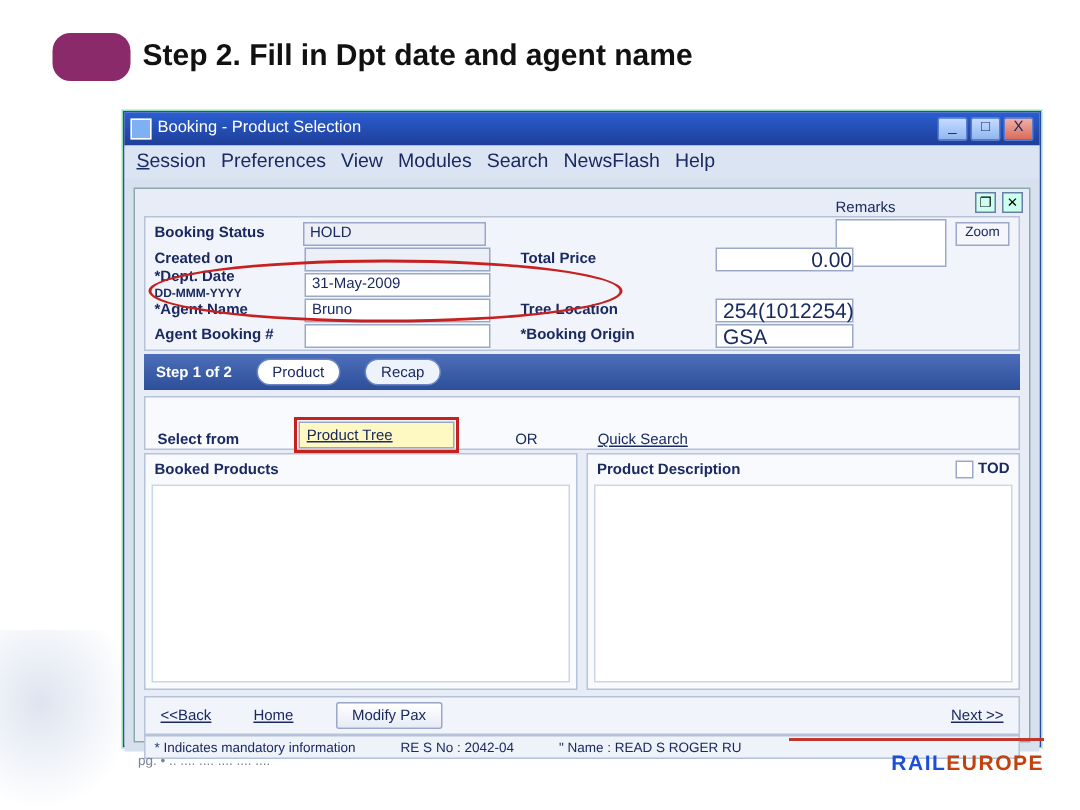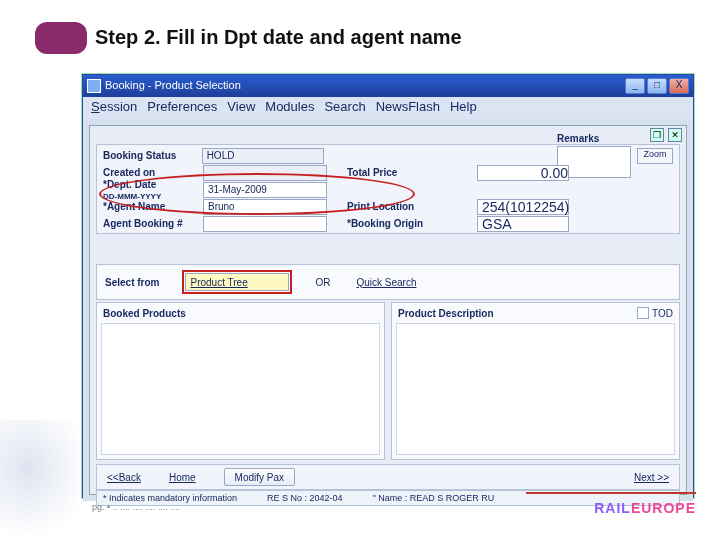--- a/index.html
+++ b/index.html
@@ -28,48 +28,48 @@
   .row .val.ro{background:#eceff5}
   .row .lab2{width:130px;padding-left:20px;font-weight:700}
   .row .val2{width:86px;height:14px;background:#fff;border:1px solid #9aa8c7;font-size:14px;padding-left:4px;display:flex;align-items:center;justify-content:flex-end}
   .remarks{margin-left:auto;display:flex;align-items:center;gap:6px;padding-right:6px}
   .rembox{width:72px;height:30px;border:1px solid #9aa8c7;background:#fff}
   .zoom{width:34px;height:14px;border:1px solid #9aa8c7;background:#f4f6fb;font-size:9px;text-align:center}
   .redcircle{position:absolute;left:2px;top:28px;width:312px;height:38px;border:2px solid #c72020;border-radius:50%/50%;pointer-events:none}
   .steps{position:absolute;left:6px;right:6px;top:110px;height:24px;background:linear-gradient(#4d6fb9,#2d4f99);display:flex;align-items:center;gap:16px;padding-left:8px;color:#fff;font-size:10px}
   .tab{position:relative;height:16px;padding:0 10px;border:1px solid #6a85c3;border-radius:9px;background:#eef2fb;color:#1a2a60;display:flex;align-items:center}
   .tab.sel{background:#fff}
-  .select{position:absolute;left:6px;right:6px;top:138px;height:34px;border:1px solid #b6c2d8;background:#f8fafd;display:flex;align-items:center;gap:26px;padding-left:8px;font-size:10px;color:#1a2a60}
+  .select{position:absolute;left:6px;right:6px;top:138px;height:34px;border:1px solid #b6c2d8;background:#f8fafd;display:flex;align-items:flex-end;gap:40px;padding-left:8px;font-size:10px;color:#1a2a60}
   .ptree{position:relative;width:98px;height:16px;border:1px solid #9aa8c7;background:#fef9c3;display:flex;align-items:center;padding-left:4px}
   .redrect{position:absolute;left:-4px;top:-4px;right:-4px;bottom:-4px;border:2px solid #c72020;pointer-events:none}
   .or{font-weight:400}
   .underline{text-decoration:underline}
   .prodpanel{position:absolute;left:6px;right:6px;top:176px;height:158px;display:flex;gap:6px}
   .pp{flex:1;border:1px solid #b6c2d8;background:#f8fafd;display:flex;flex-direction:column}
   .pphdr{height:16px;font-size:10px;color:#1a2a60;font-weight:700;padding:2px 6px;display:flex;justify-content:space-between;align-items:center}
   .ppbody{flex:1;margin:0 4px 4px;background:#fff;border:1px solid #cbd5e8}
-  .todcb{display:flex;align-items:flex-end;gap:3px;font-weight:400}
+  .todcb{display:flex;align-items:flex-start;gap:3px;font-weight:700}
   .cb{width:10px;height:10px;border:1px solid #9aa8c7;background:#fff}
   .navrow{position:absolute;left:6px;right:6px;top:338px;height:24px;border:1px solid #b6c2d8;background:#f1f4fa;display:flex;align-items:center;gap:28px;padding:0 10px;font-size:10px;color:#1a2a60}
   .navbtn{height:16px;padding:0 10px;border:1px solid #9aa8c7;border-radius:2px;background:linear-gradient(#fff,#e6ebf6);display:flex;align-items:center}
   .next{margin-left:auto;font-weight:400}
   .statusbar{position:absolute;left:6px;right:6px;top:364px;height:14px;font-size:9px;color:#1a2a60;border:1px solid #b6c2d8;background:#eef2f9;display:flex;gap:30px;padding:0 6px;align-items:center}
   
   .vtb{position:absolute;left:82px;top:120px;width:48px;display:flex;flex-direction:column;gap:10px}
   .vbtn{width:48px;height:44px;border:1px solid #6a85c3;background:linear-gradient(#e9eefb,#c8d6f1);font-size:7px;color:#1a2a60;display:flex;flex-direction:column;align-items:center;justify-content:flex-end;padding-bottom:2px}
   .vbtn .ic{width:30px;height:24px;background:#f3d24a;border:1px solid #b38b00;margin-bottom:2px}
   .vbtn:nth-child(3) .ic{background:#5fb2f0}
   .vbtn:nth-child(4) .ic{background:#2b6ebb}
   .vbtn:nth-child(5) .ic{background:#2b6ebb}
   .vbtn:nth-child(6) .ic{background:#fff}
   .bgblur{position:absolute;left:0;top:420px;width:90px;height:120px;background:radial-gradient(ellipse at 30% 40%,rgba(200,210,230,.6),transparent 70%)}
   .rule{position:absolute;right:24px;top:492px;width:170px;height:2px;background:#c0362c}
   .brand{position:absolute;right:24px;top:500px;font-size:14px;font-weight:800;letter-spacing:1px}
-  .brand .r1{color:#8b5cf6}
-  .brand .r2{color:#ec4899}
+  .brand .r1{color:#1d4ed8}
+  .brand .r2{color:#c2410c}
   .footimg{position:absolute;left:92px;top:502px;font-size:9px;color:#7a8296}
 </style>
 </head>
 <body>
 
 <div class="slide">
   <div class="bgblur"></div>
   <div class="accent"></div>
   <div class="title">Step 2. Fill in Dpt date and agent name</div>
 
@@ -129,21 +129,21 @@
         </div>
 
         <div class="panel top">
           <div class="row" style="padding-top:2px">
             <div class="lab">Booking Status</div>
             <div class="val ro">HOLD</div>
             <div class="lab2"></div>
             <div style="width:86px"></div>
             <div class="remarks">
               <div style="display:flex;flex-direction:column;align-items:flex-start;gap:2px">
-                <span style="font-weight:700">Remarks</span>
+                <span style="font-weight:400">Remarks</span>
                 <div class="rembox"></div>
               </div>
               <div class="zoom">Zoom</div>
             </div>
           </div>
           <div class="row">
             <div class="lab">Created on</div>
             <div class="val ro"></div>
             <div class="lab2">Total Price</div>
             <div class="val2">0.00</div>
@@ -151,32 +151,37 @@
           <div class="row">
             <div class="lab">
               <span>*Dept. Date</span><br>
               <span style="font-weight:700;font-size:8px">DD-MMM-YYYY</span>
             </div>
             <div class="val">31-May-2009</div>
           </div>
           <div class="row">
             <div class="lab">*Agent Name</div>
             <div class="val">Bruno</div>
-            <div class="lab2">Print Location</div>
+            <div class="lab2">Tree Location</div>
             <div class="val2" style="justify-content:flex-start">254(1012254)</div>
           </div>
           <div class="row">
             <div class="lab norm">Agent Booking #</div>
             <div class="val"></div>
             <div class="lab2">*Booking Origin</div>
             <div class="val2" style="justify-content:flex-start">GSA</div>
           </div>
           <div class="redcircle"></div>
         </div>
 
+        <div class="steps">
+          <span style="font-weight:700">Step 1 of 2</span>
+          <div class="tab sel">Product</div>
+          <div class="tab">Recap</div>
+        </div>
 
         <div class="select">
           <span style="font-weight:700">Select from</span>
           <div class="ptree">
             <span class="underline">Product Tree</span>
             <div class="redrect"></div>
           </div>
           <span class="or">OR</span>
           <span class="underline">Quick Search</span>
         </div>

